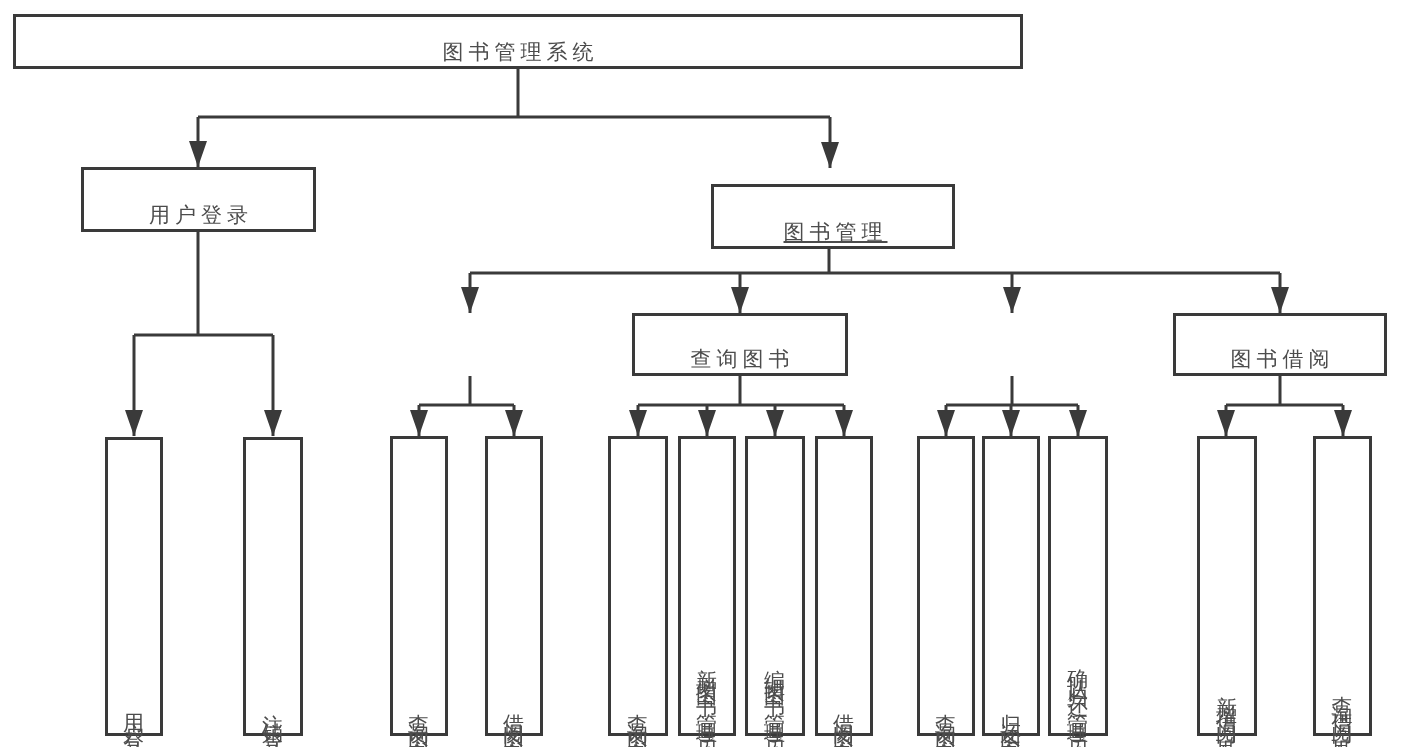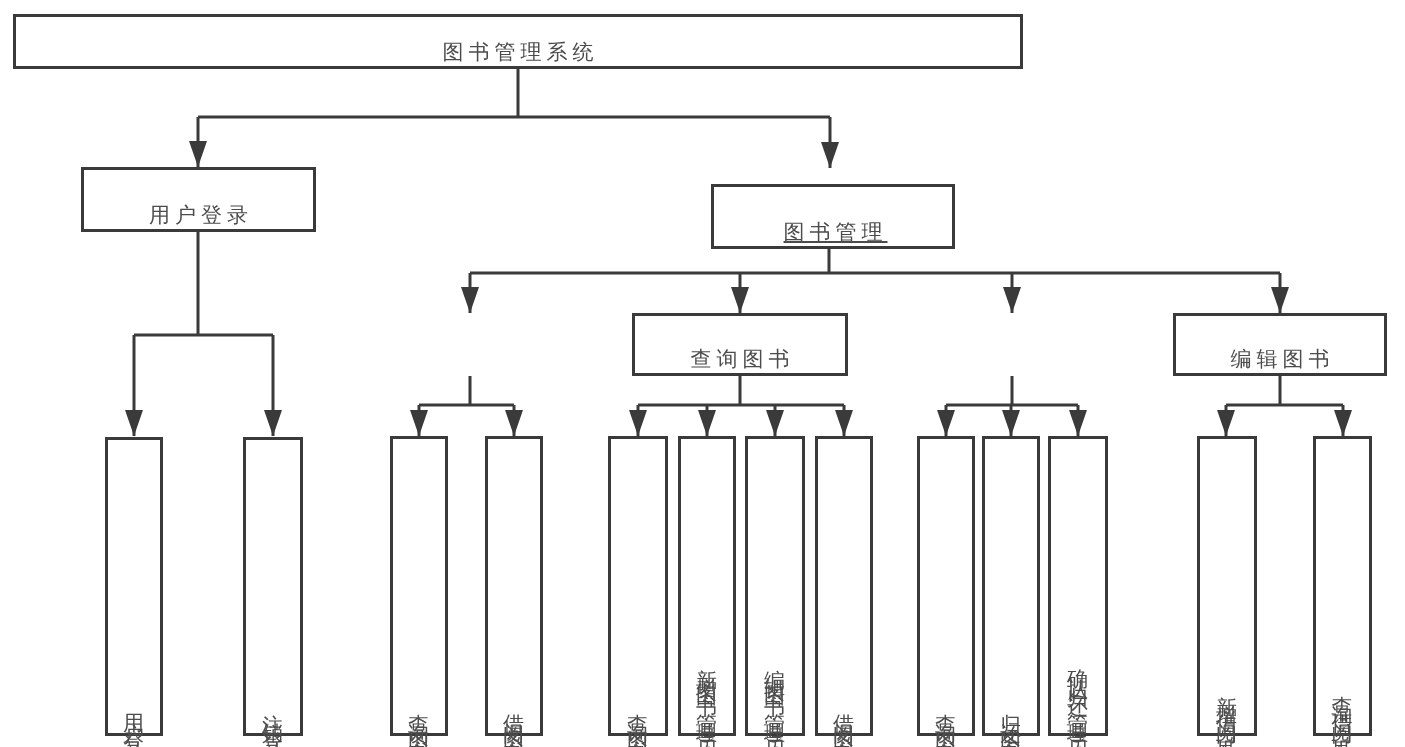--- a/index.html
+++ b/index.html
@@ -89,21 +89,21 @@
     <span>用户登录</span>
   </div>
   <div class="node hnode" style="left:711px;top:184px;width:244px;height:65px;text-decoration:underline;">
     <span>图书管理</span>
   </div>
 
   <div class="node hnode" style="left:632px;top:313px;width:216px;height:63px;">
     <span>查询图书</span>
   </div>
   <div class="node hnode" style="left:1173px;top:313px;width:214px;height:63px;">
-    <span>编辑图书</span>
+    <span>图书借阅</span>
   </div>
 
   <div class="node vnode" style="left:105px;top:437px;width:58px;height:299px;">
     <span>用户登录</span>
   </div>
   <div class="node vnode" style="left:243px;top:437px;width:60px;height:299px;">
     <span>注销登录</span>
   </div>
 
   <div class="node vnode" style="left:390px;top:436px;width:58px;height:300px;">

